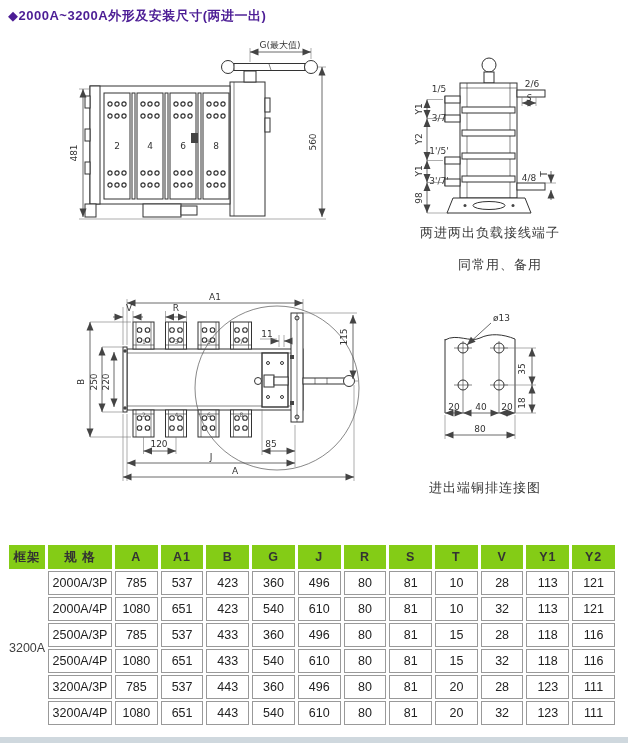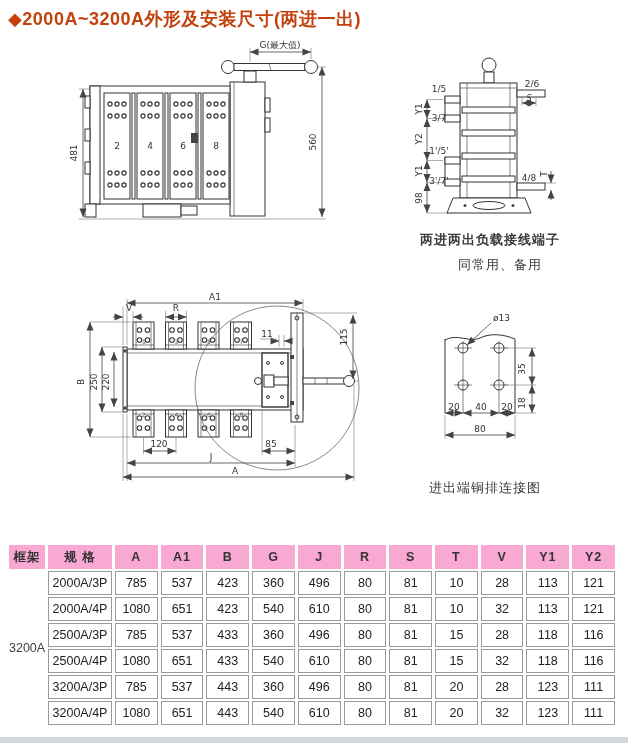--- a/index.html
+++ b/index.html
@@ -1,35 +1,35 @@
 <!DOCTYPE html>
 <html><head>
 <meta charset="utf-8">
 <style>
   html,body{margin:0;padding:0;background:#fff;}
   .page{position:relative;width:628px;height:743px;background:#ffffff;overflow:hidden;
         font-family:"Liberation Sans","DejaVu Sans",sans-serif;color:#333;}
-  .sec-title{position:absolute;left:8px;font-size:18px;font-weight:bold;color:#c2410c;letter-spacing:0.5px;}
+  .sec-title{position:absolute;left:8px;font-size:13px;font-weight:bold;color:#4c1d95;letter-spacing:0.5px;}
   .t1{top:7px;}
   .t2{top:516px;}
   .cap{position:absolute;text-align:center;color:#3a3a3a;font-size:13px;letter-spacing:1px;}
   .cap-sm{font-size:12.5px;letter-spacing:1.5px;}
   svg{position:absolute;overflow:visible;}
   svg text{font-family:"DejaVu Sans","Liberation Sans",sans-serif;font-size:9px;fill:#333;}
   .o{stroke:#333;stroke-width:1;fill:#fff;}
   .of{stroke:#333;stroke-width:1;fill:none;}
   .t{stroke:#333;stroke-width:0.6;fill:none;}
   .d{stroke:#444;stroke-width:0.8;fill:none;}
   .e{stroke:#777;stroke-width:0.6;fill:none;}
   .dark{fill:#444;stroke:none;}
   .ls{font-size:6px;fill:#555;}
   .it{font-style:italic;}
   
   table.spec{position:absolute;left:6px;top:543px;width:612px;border-collapse:separate;border-spacing:3px 2px;table-layout:fixed;}
-  table.spec th{background:#f9a8d4;border:none;font-size:12.5px;font-weight:bold;color:#333;height:24px;
+  table.spec th{background:#84cc16;border:none;font-size:12.5px;font-weight:bold;color:#333;height:24px;
                 text-align:center;letter-spacing:1px;padding:0;}
   table.spec td{border:1px solid #999;font-size:12.5px;color:#222;text-align:center;height:22px;padding:0;background:#fff;}
   table.spec td.frame{border:none;font-size:12.5px;color:#404040;}
   .bottom-strip{position:absolute;left:0;top:737px;width:628px;height:6px;background:#cfd8de;}
 </style>
 </head>
 <body>
 
 <div class="page">
 
@@ -165,21 +165,21 @@
     <text text-anchor="middle" transform="translate(7,99) rotate(-90)">Y2</text>
     <text text-anchor="middle" transform="translate(7,131) rotate(-90)">Y1</text>
     <text text-anchor="middle" transform="translate(7,158) rotate(-90)">98</text>
 
     <polygon class="o" points="38,158 110,158 116,173 32,173"></polygon>
     <ellipse class="of" cx="74" cy="165.5" rx="16" ry="4"></ellipse>
     <circle class="dark" cx="50" cy="165.5" r="1.5"></circle>
     <circle class="dark" cx="98" cy="165.5" r="1.5"></circle>
   </svg>
 
-  <div class="cap" style="left:405px;top:231px;width:170px;font-weight:bold;">两进两出负载接线端子</div>
+  <div class="cap" style="left:405px;top:224px;width:170px;">两进两出负载接线端子</div>
   <div class="cap" style="left:415px;top:256px;width:170px;">同常用、备用</div>
 
   <svg style="left:55px;top:285px;" width="310" height="205" viewBox="0 0 310 205">
     <defs>
       <marker id="m3" viewBox="0 0 10 10" refX="9" refY="5" markerWidth="10" markerHeight="10" orient="auto-start-reverse" markerUnits="userSpaceOnUse">
           <path d="M0.5,1.5 L9,5 L0.5,8.5 z" fill="#444"></path>
         </marker>
       <g id="c4" stroke="#333" fill="#fff" stroke-width="1.1">
           <circle cx="0" cy="0" r="2.3"></circle>
           <circle cx="8" cy="0" r="2.3"></circle>

